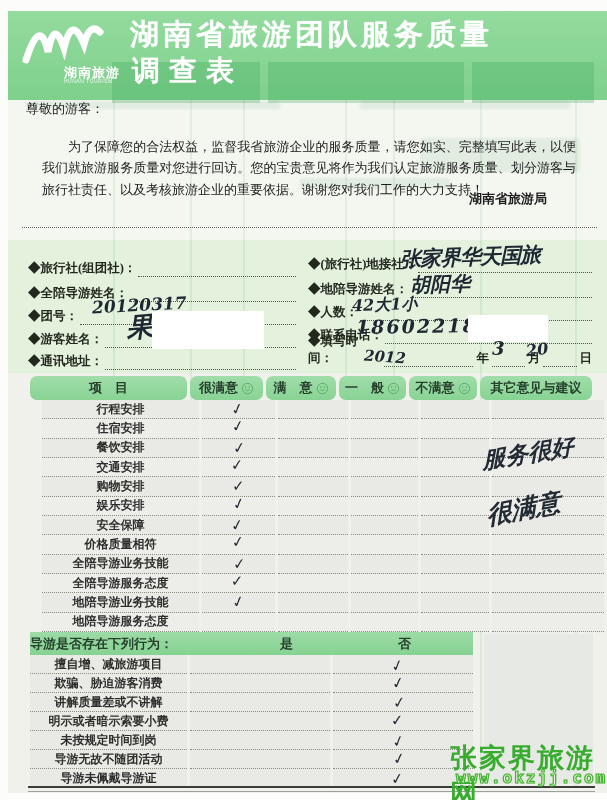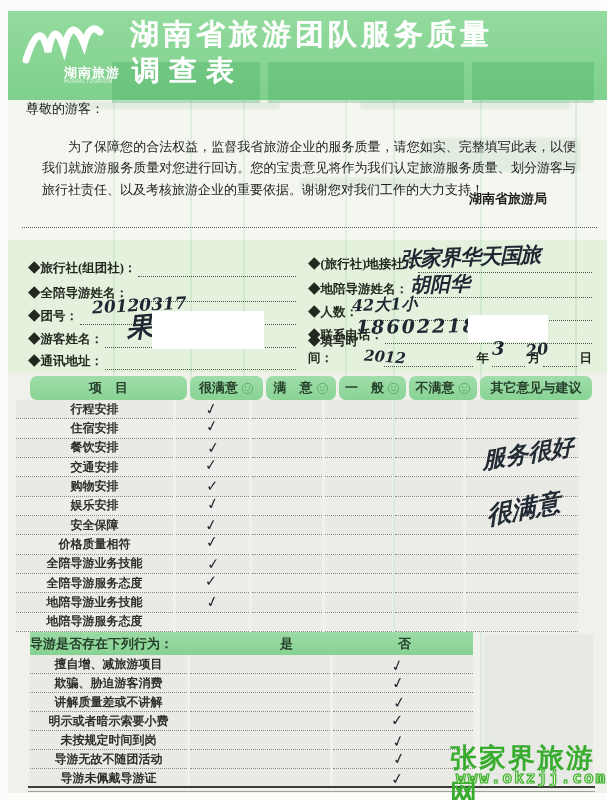--- a/index.html
+++ b/index.html
@@ -40,21 +40,21 @@
   .hw{position:absolute;font-family:"DejaVu Serif",serif;font-style:italic;font-weight:600;
       color:#1f2732;white-space:nowrap;line-height:1;}
   .redact{position:absolute;background:#ffffff;}
   
   .rt-head{position:absolute;left:30px;top:376px;width:563px;height:24px;display:grid;
            grid-template-columns:157px 73px 70px 67px 68px 112px;column-gap:3px;}
   .hcell{background:linear-gradient(180deg,#a0ddaa,#88d394);border-radius:7px;display:flex;
          align-items:center;justify-content:center;font-family:"Liberation Serif",serif;
          font-weight:bold;font-size:13px;color:#26402c;}
   .hcell svg{margin-left:3px;flex:none;}
-  .rt-rows{position:absolute;left:16px;top:400px;width:563px;height:232px;display:flex;
+  .rt-rows{position:absolute;left:42px;top:400px;width:563px;height:232px;display:flex;
            flex-direction:column;}
   .trow{flex:1;display:grid;grid-template-columns:157px 73px 70px 67px 68px 112px;column-gap:3px;}
   .cell{background:#e9e9e5;border-bottom:1px dotted #8b8b82;display:flex;align-items:center;
         justify-content:center;overflow:visible;}
   .trow:nth-child(even) .cell{background:#ededea;}
   .cell.item{font-family:"Liberation Serif",serif;font-weight:bold;font-size:12px;color:#2d2d2b;}
   .check{font-size:15px;font-weight:bold;color:#222b33;font-family:"DejaVu Sans",sans-serif;}
   
   .bt-head{position:absolute;left:30px;top:632px;width:443px;height:23px;
            background:linear-gradient(180deg,#9cdba6,#86d292);display:flex;align-items:center;

